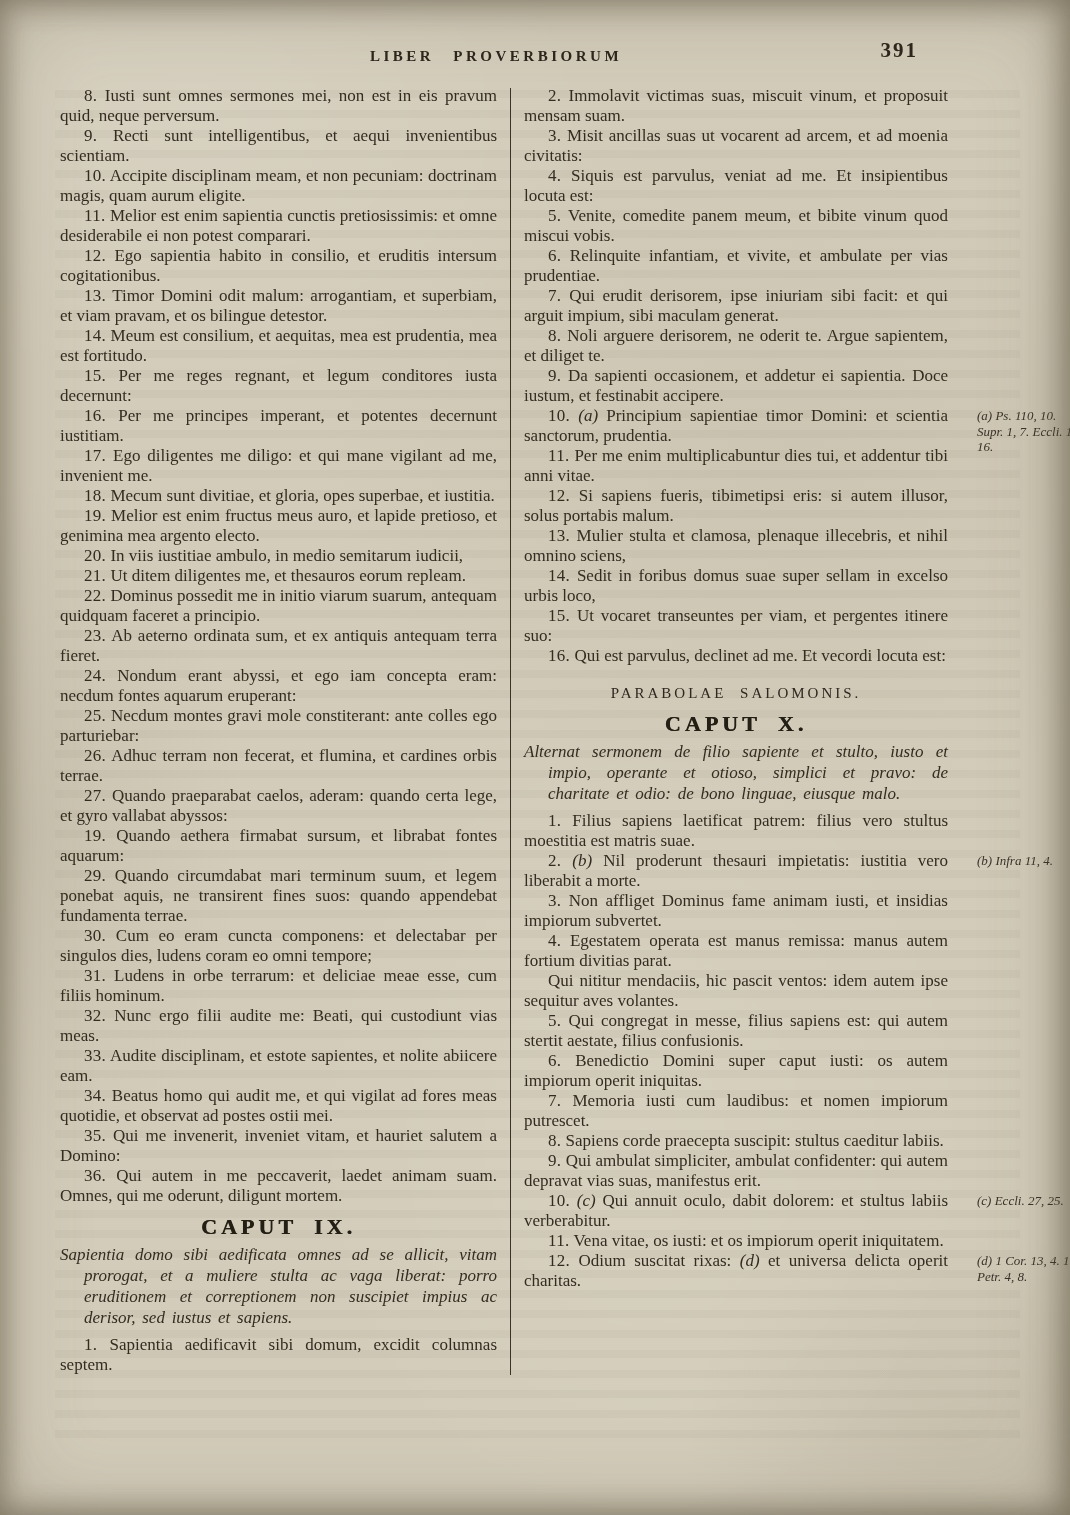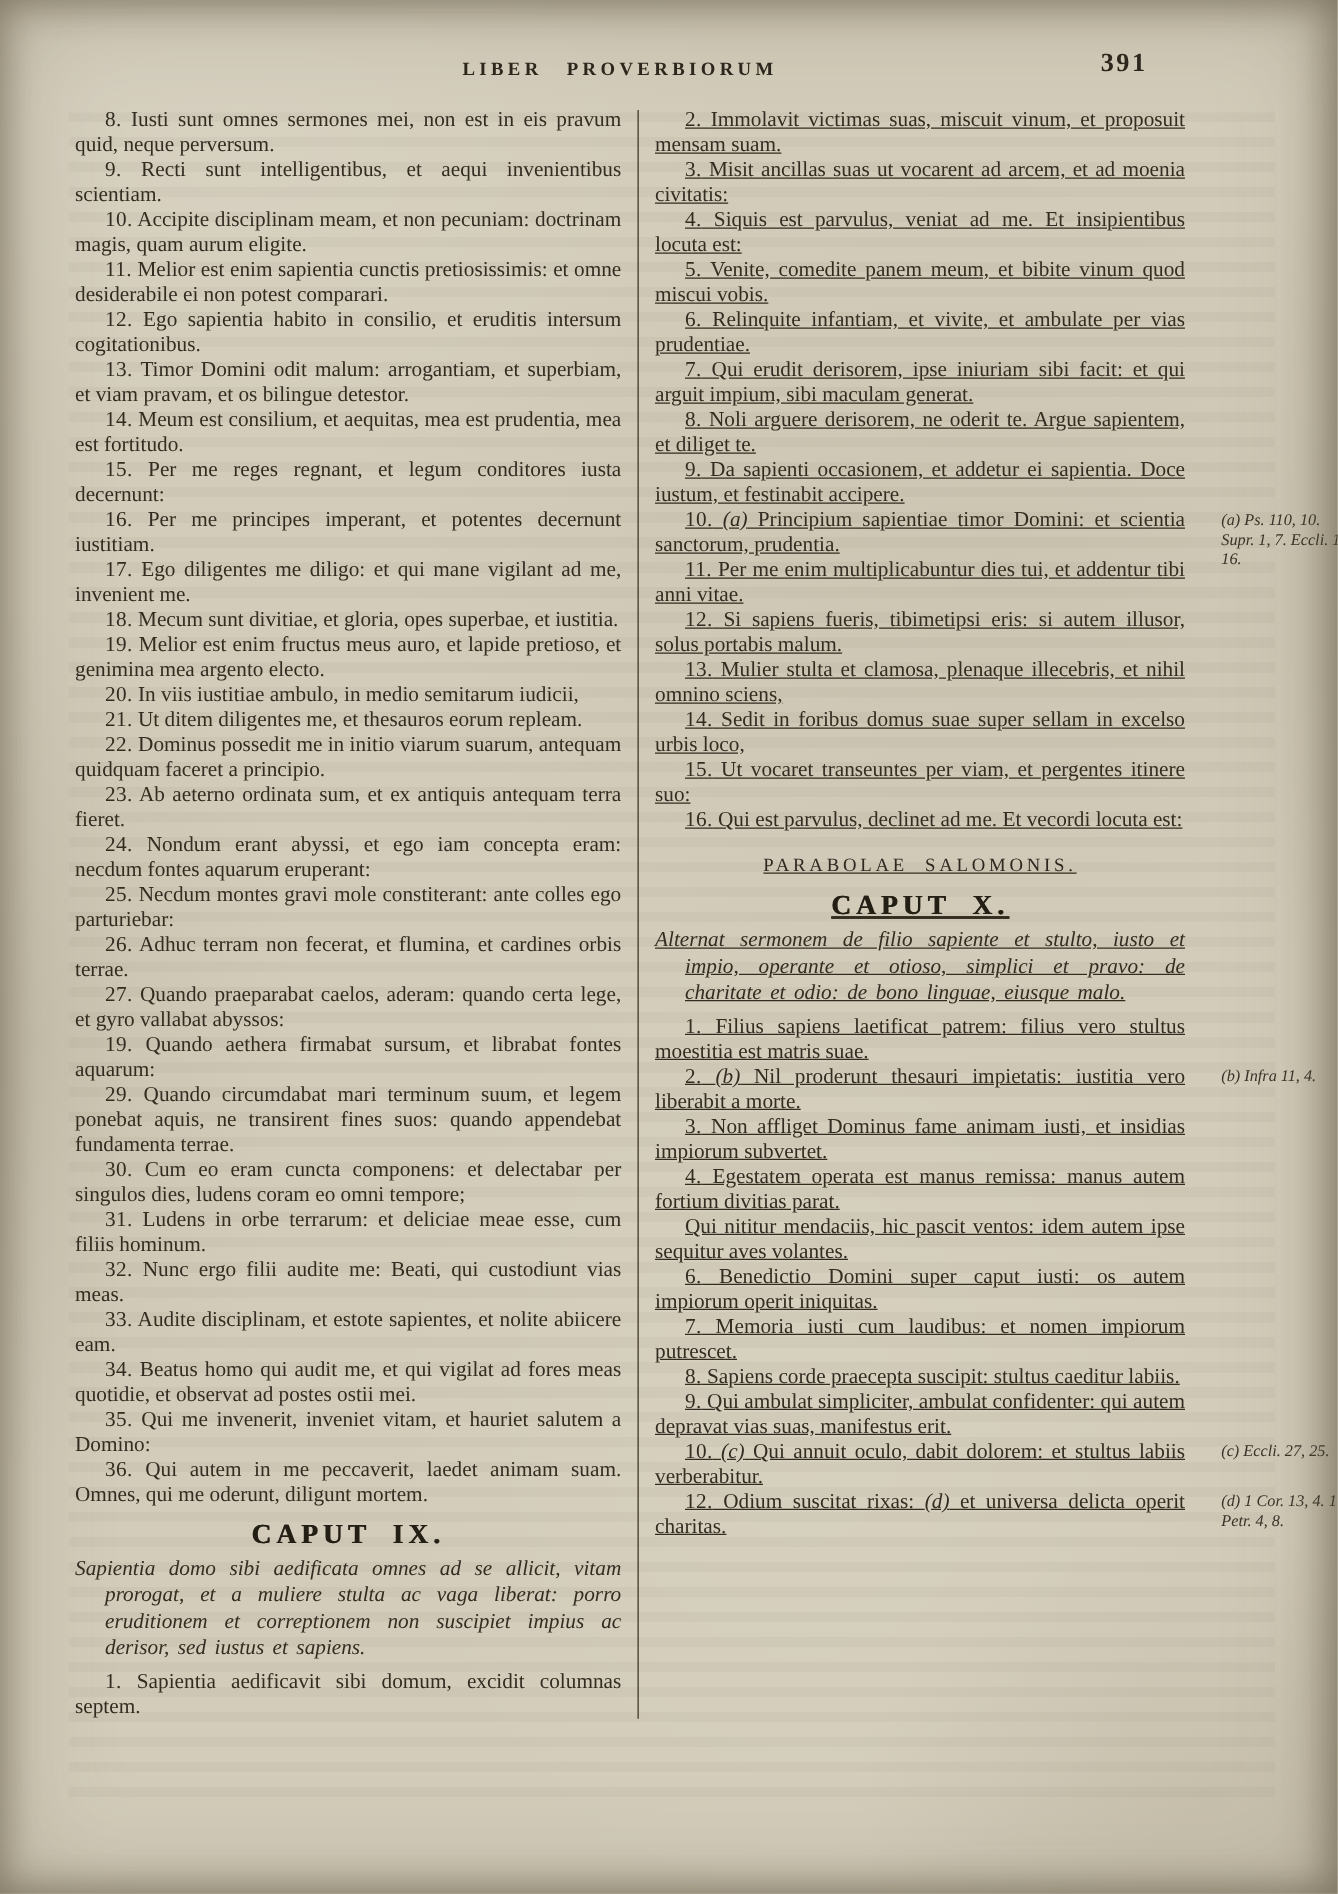--- a/index.html
+++ b/index.html
@@ -48,21 +48,21 @@
     position:absolute; right:30px; top:-6px;
     font-size:21px; font-weight:bold; letter-spacing:2px; color:#2c261c;
   }
 
   .text-block {
     position:absolute; left:60px; top:86px; width:888px;
     display:flex; align-items:stretch;
   }
   .col { font-size:17px; line-height:20px; text-align:justify; }
   .col-left  { width:437px; }
-  .col-right { width:424px; position:relative;text-decoration:underline; }
+  .col-right { width:424px; position:relative; }
   .divider {
     width:1.5px; background:#3b3325; margin:2px 13px 0 12.5px;
     align-self:stretch;
   }
 
   p.verse { margin:0; text-indent:24px; position:relative; }
   .vnum { letter-spacing:0.3px; }
   i.ref { font-style:italic; }
 
   h2.chapter {
@@ -150,23 +150,25 @@
         <p class="verse"><span class="vnum">15.</span> Ut vocaret transeuntes per viam, et pergentes itinere suo:</p>
         <p class="verse"><span class="vnum">16.</span> Qui est parvulus, declinet ad me. Et vecordi locuta est:</p>
         <h3 class="section">PARABOLAE SALOMONIS.</h3>
         <h2 class="chapter">CAPUT X.</h2>
         <p class="summary">Alternat sermonem de filio sapiente et stulto, iusto et impio, operante et otioso, simplici et pravo: de charitate et odio: de bono linguae, eiusque malo.</p>
         <p class="verse"><span class="vnum">1.</span> Filius sapiens laetificat patrem: filius vero stultus moestitia est matris suae.</p>
         <p class="verse"><span class="vnum">2.</span> <i class="ref">(b)</i> Nil proderunt thesauri impietatis: iustitia vero liberabit a morte.<span class="margin-note">(b) Infra 11, 4.</span></p>
         <p class="verse"><span class="vnum">3.</span> Non affliget Dominus fame animam iusti, et insidias impiorum subvertet.</p>
         <p class="verse"><span class="vnum">4.</span> Egestatem operata est manus remissa: manus autem fortium divitias parat.</p>
         <p class="verse">Qui nititur mendaciis, hic pascit ventos: idem autem ipse sequitur aves volantes.</p>
+        <p class="verse"><span class="vnum">5.</span> Qui congregat in messe, filius sapiens est: qui autem stertit aestate, filius confusionis.</p>
         <p class="verse"><span class="vnum">6.</span> Benedictio Domini super caput iusti: os autem impiorum operit iniquitas.</p>
         <p class="verse"><span class="vnum">7.</span> Memoria iusti cum laudibus: et nomen impiorum putrescet.</p>
         <p class="verse"><span class="vnum">8.</span> Sapiens corde praecepta suscipit: stultus caeditur labiis.</p>
         <p class="verse"><span class="vnum">9.</span> Qui ambulat simpliciter, ambulat confidenter: qui autem depravat vias suas, manifestus erit.</p>
         <p class="verse"><span class="vnum">10.</span> <i class="ref">(c)</i> Qui annuit oculo, dabit dolorem: et stultus labiis verberabitur.<span class="margin-note">(c) Eccli. 27, 25.</span></p>
+        <p class="verse"><span class="vnum">11.</span> Vena vitae, os iusti: et os impiorum operit iniquitatem.</p>
         <p class="verse"><span class="vnum">12.</span> Odium suscitat rixas: <i class="ref">(d)</i> et universa delicta operit charitas.<span class="margin-note">(d) 1 Cor. 13, 4. 1 Petr. 4, 8.</span></p>
       </div>
   </div>
 
   <div class="vignette"></div>
 </div>
 
 </body></html>

